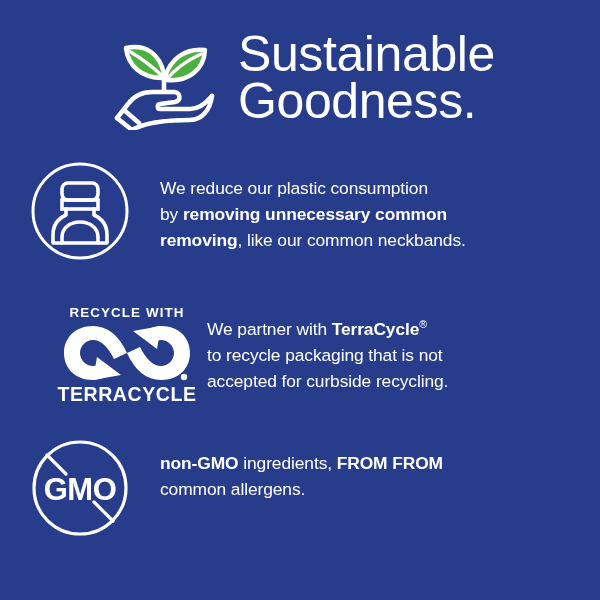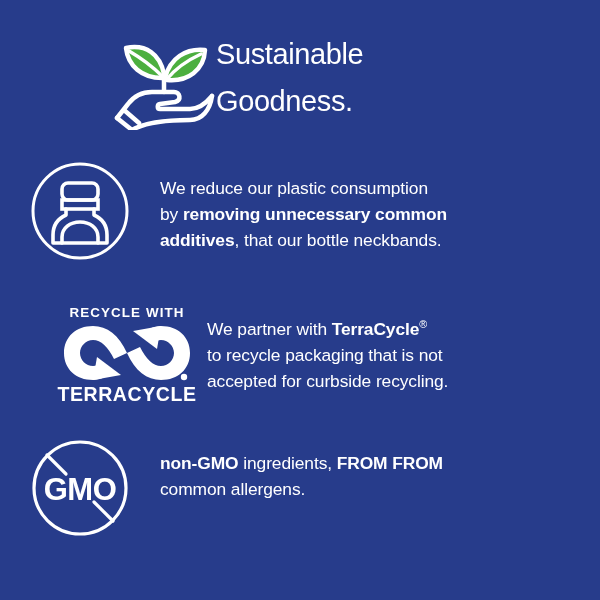--- a/index.html
+++ b/index.html
@@ -38,23 +38,23 @@
   }
   .brand-mark {
     width: 104px;
     height: 100px;
     flex: 0 0 auto;
     margin-top: 4px;
   }
   .brand-mark svg { display: block; width: 104px; height: 100px; }
 
   .brand-wordmark {
-    margin-left: 0;
-    color: #ffffff;
-    font-size: 29px;
+    margin-left: 22px;
+    color: #ffffff;
+    font-size: 50px;
     line-height: 47px;
     font-weight: 400;
     letter-spacing: -0.4px;
     padding-top: 5px;
   }
   .brand-wordmark .line { display: block; white-space: nowrap; }
 
   
   .feature {
     position: absolute;
@@ -177,21 +177,21 @@
       </div>
     </div>
     <div class="feature-text">
       <span class="line">
         <span>We reduce our plastic consumption</span>
       </span>
       <span class="line">
         <span>by </span><b>removing unnecessary common</b>
       </span>
       <span class="line">
-        <b>additives</b><span>, that our bottle neckbands.</span>
+        <b>removing</b><span>, like our common neckbands.</span>
       </span>
     </div>
   </div>
 
   <div class="feature" id="feature-terracycle">
     <div class="feature-icon">
       <div class="tc-logo">
         <div class="tc-top">RECYCLE WITH</div>
         <div class="tc-infinity">
           <svg viewBox="0 0 128 60" xmlns="http://www.w3.org/2000/svg">

